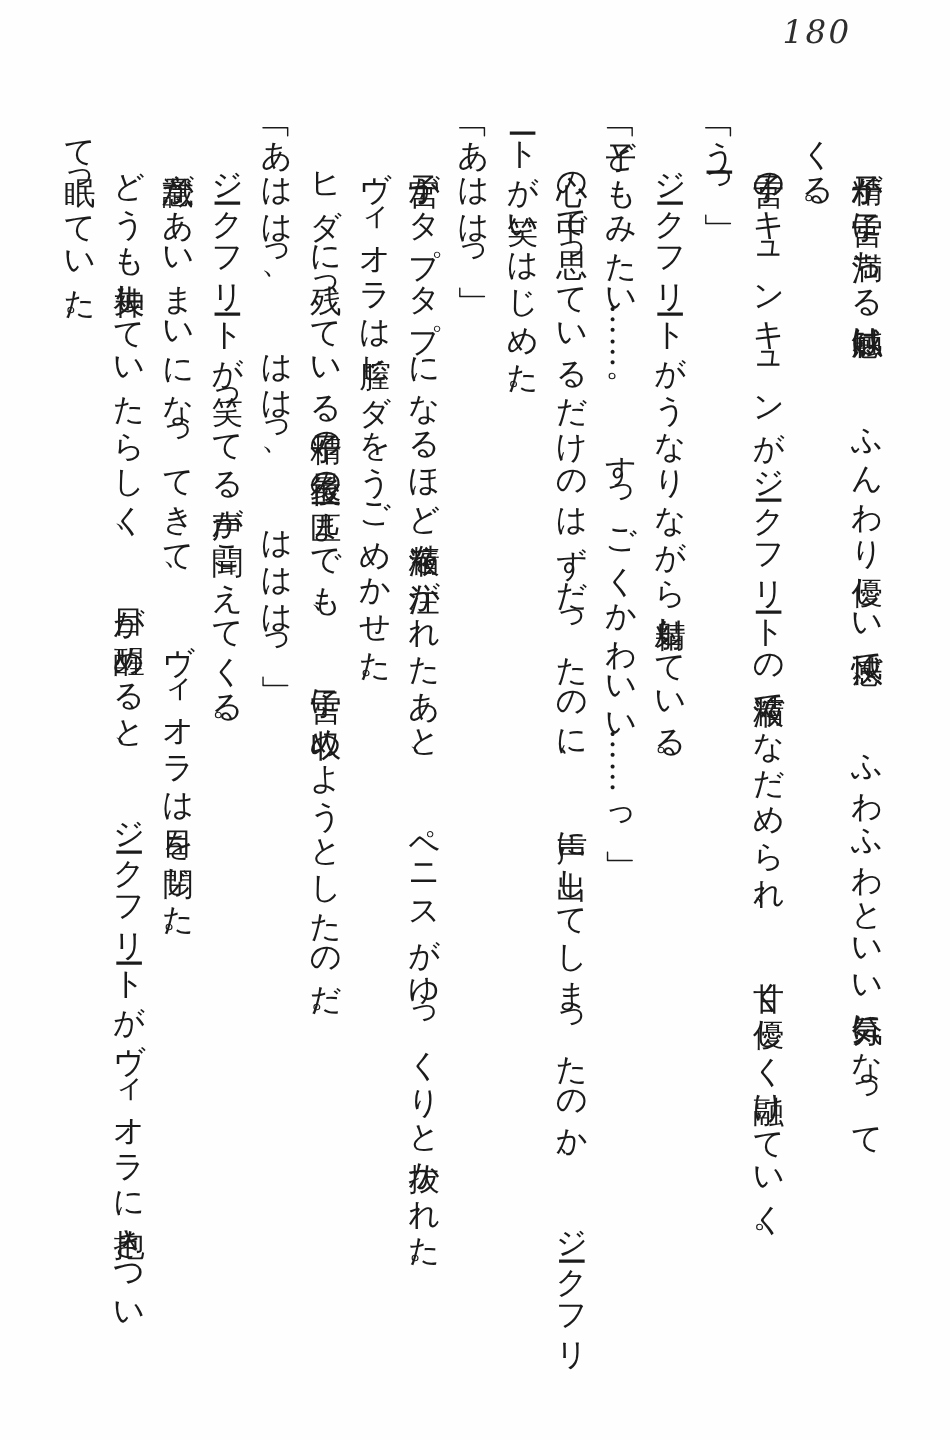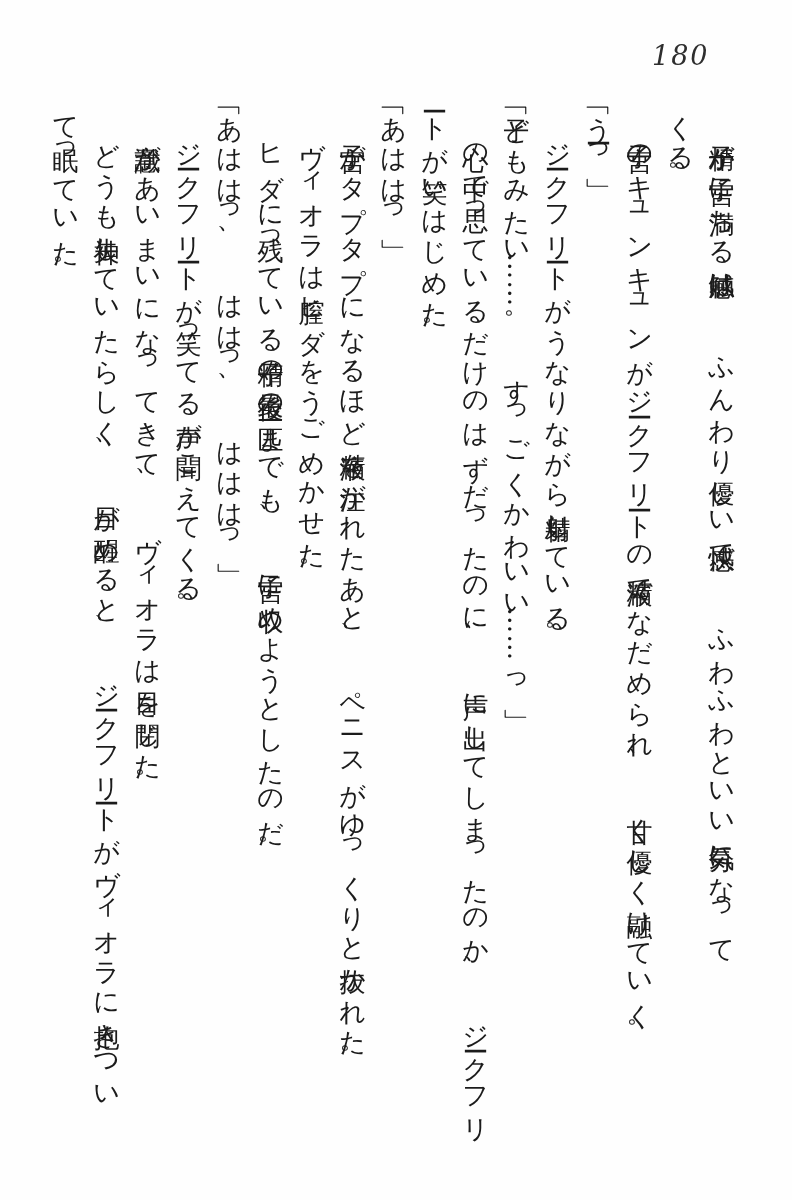--- a/index.html
+++ b/index.html
@@ -12,21 +12,21 @@
     width: 792px;
     height: 1200px;
     background: #fefefdff;
     background: #fefefe;
     overflow: hidden;
     font-family: "DejaVu Serif", "Liberation Serif", serif;
     color: #1b1b1b;
   }
   .page-number {
     position: absolute;
-    top: 40px;
+    top: 12px;
     left: 652px;
     font-size: 27px;
     font-style: italic;
     letter-spacing: 2px;
     color: #2e2e2e;
   }
   .text-area {
     position: absolute;
     top: 98px;
     right: 50px;

